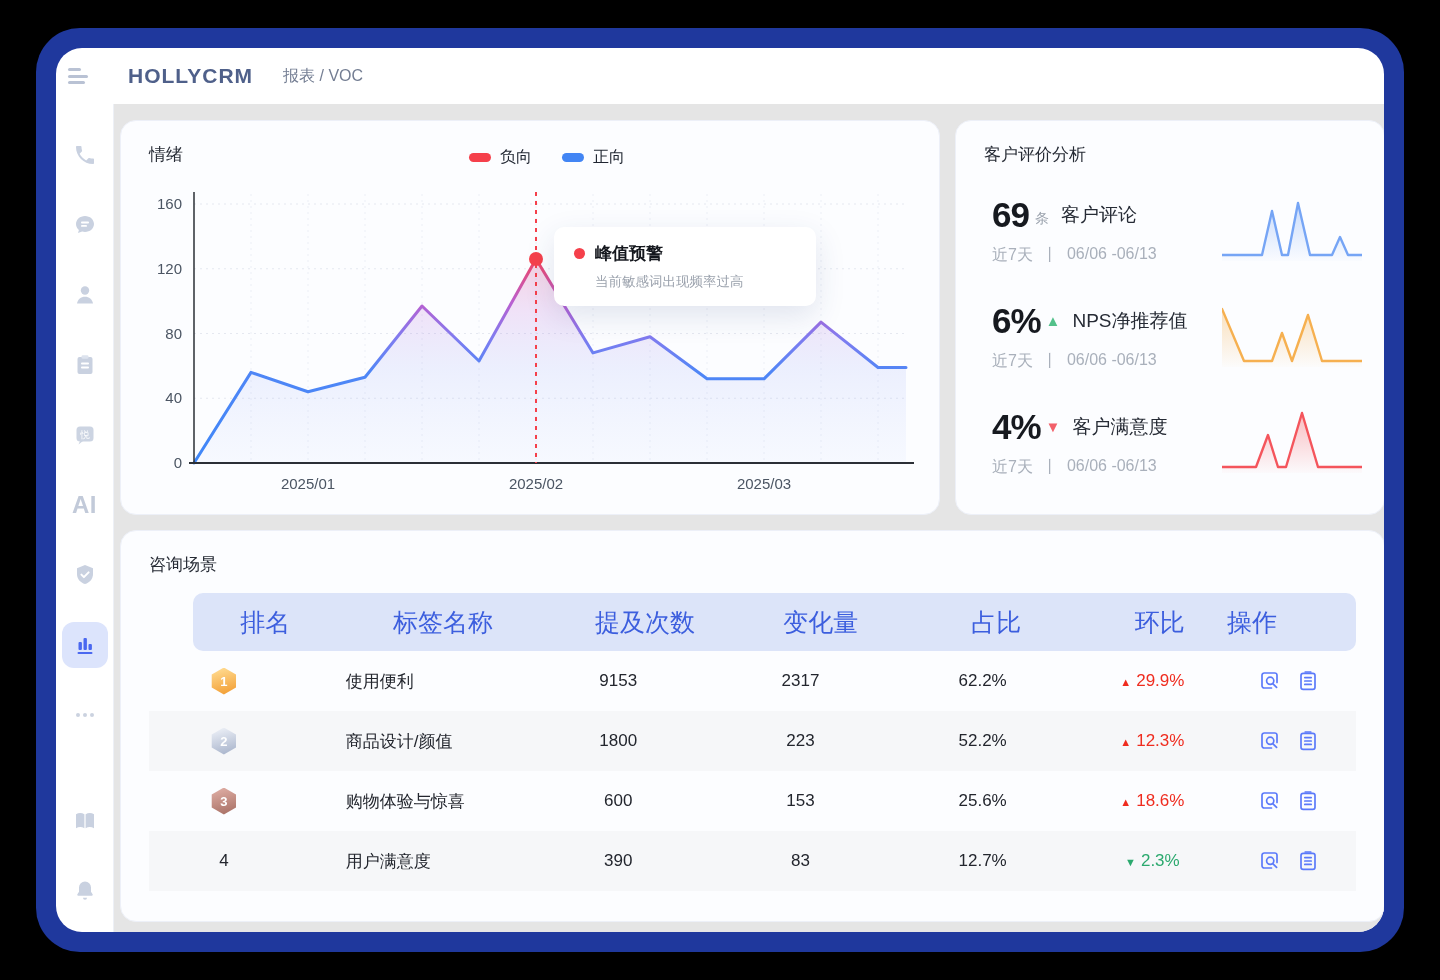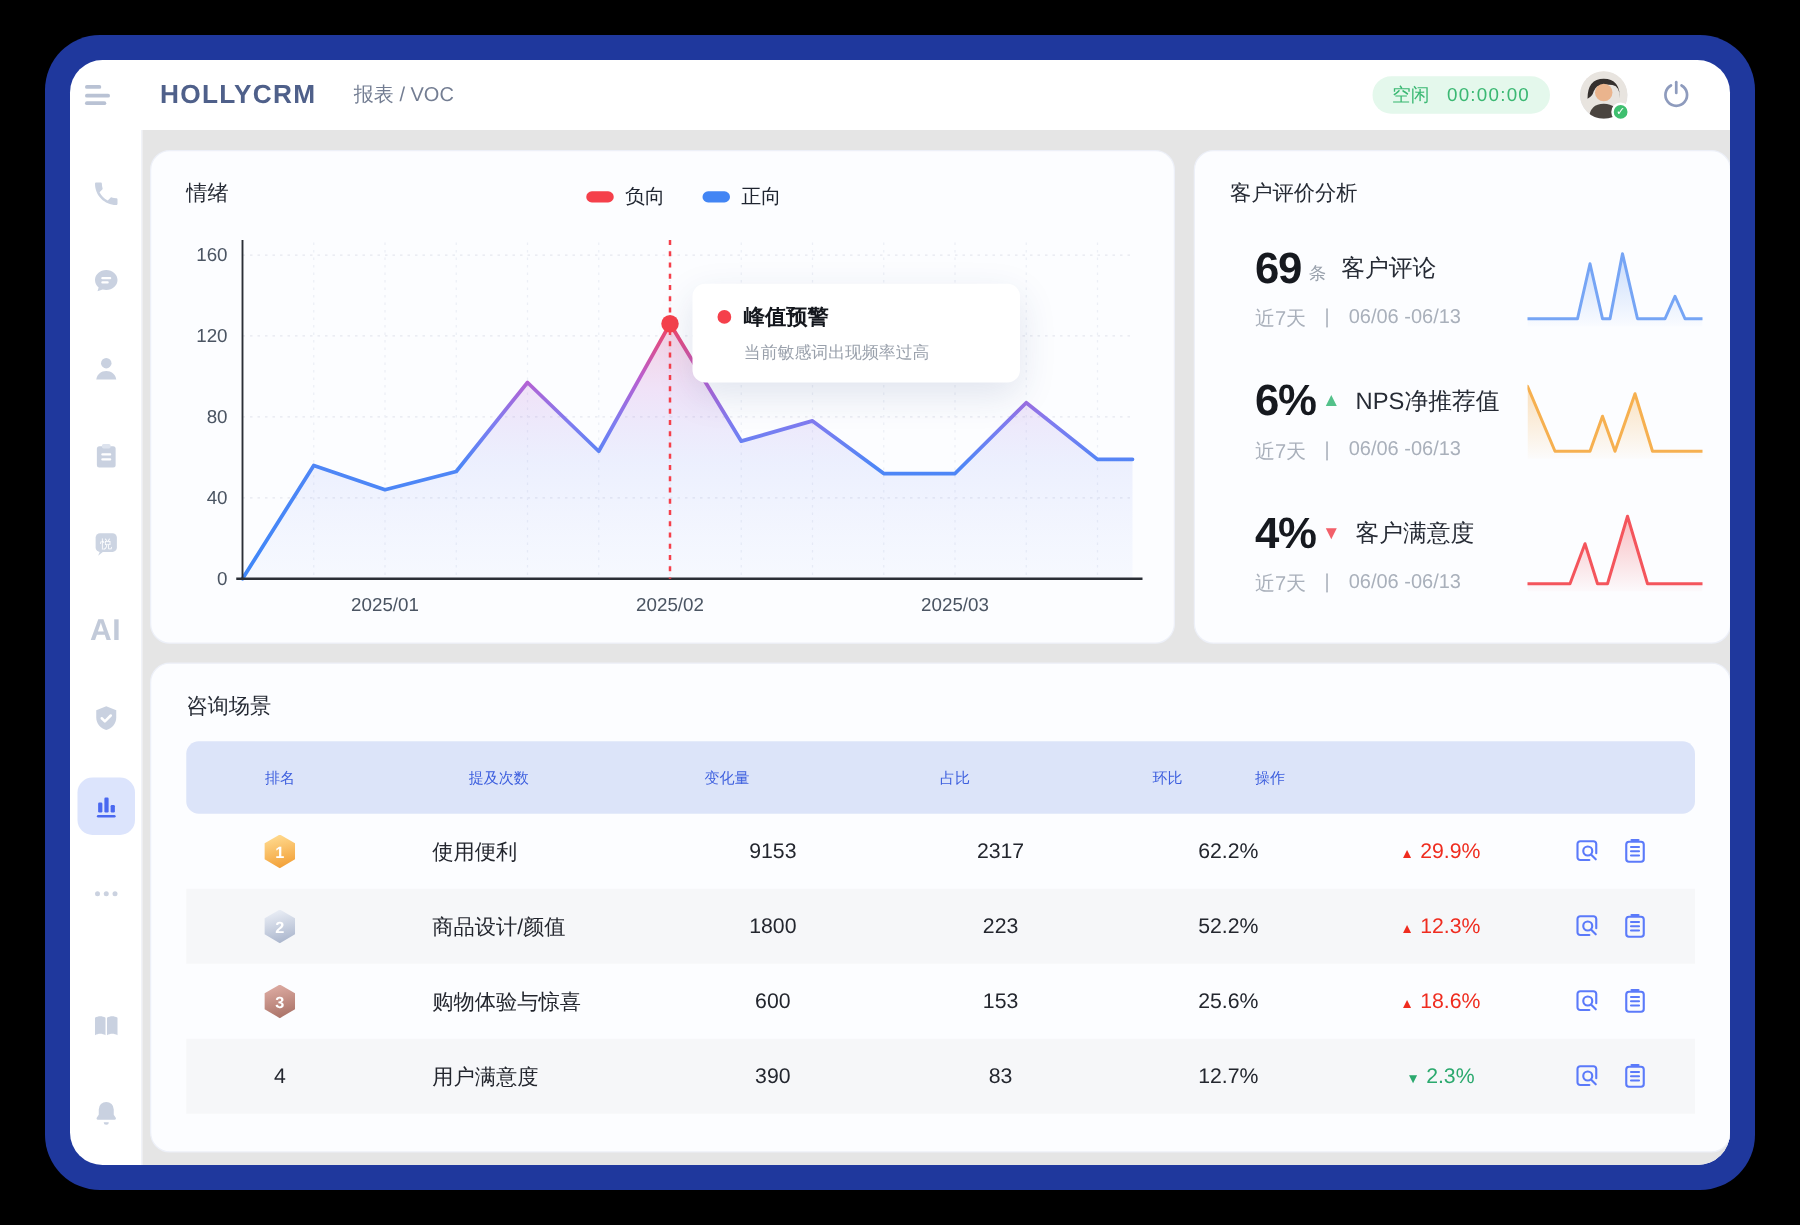--- a/index.html
+++ b/index.html
@@ -42,35 +42,35 @@
   
   .legend{position:absolute;left:348px;top:26px;display:flex;gap:30px;align-items:center;z-index:3;}
   .legend-item{display:flex;align-items:center;gap:9px;font-size:16px;color:#1f2530;}
   .legend-pill{width:22px;height:9px;border-radius:5px;}
   #sent-svg{position:absolute;inset:0;width:820px;height:395px;}
   .tooltip{position:absolute;left:433px;top:106px;width:262px;padding:15px 18px 15px 20px;background:#fff;border-radius:10px;box-shadow:0 10px 30px rgba(40,60,120,.13);z-index:4;}
   .tt-head{display:flex;align-items:center;gap:10px;font-size:17px;font-weight:700;color:#14171d;}
   .tt-dot{width:11px;height:11px;border-radius:50%;}
   .tt-desc{margin:8px 0 0 21px;font-size:13.5px;color:#9aa1ac;}
   
-  .stats-body{position:absolute;top:56px;left:16px;right:0;}
+  .stats-body{position:absolute;top:56px;left:4px;right:0;}
   .stat{display:flex;align-items:center;height:106px;padding:0 22px 0 32px;}
   .stat-info{flex:1;}
   .stat-line1{display:flex;align-items:center;}
   .stat-value{font-size:35px;font-weight:700;color:#16191f;letter-spacing:-1px;}
   .stat-unit{font-size:14px;color:#9aa2ad;align-self:flex-end;margin:0 0 7px 6px;}
   .stat-arrow{font-size:15px;margin-left:5px;}
   .arr-up{color:#53c18a;}
   .arr-down{color:#f2606a;}
   .stat-label{font-size:19px;color:#262b35;margin-left:12px;}
   .stat-period{margin-top:10px;font-size:16px;color:#a9b0bb;display:flex;gap:9px;}
   .spark{width:140px;height:66px;flex:none;}
   
   .tbl{position:absolute;left:28px;right:28px;top:62px;}
-  .thead{display:flex;height:58px;align-items:center;background:#dce4f9;border-radius:10px;color:#3c5ede;font-size:12px;}
+  .thead{display:flex;height:58px;align-items:center;background:#dce4f9;border-radius:10px;color:#3c5ede;font-size:25px;margin-left:44px;}
   .trow{display:flex;height:60px;align-items:center;font-size:17px;color:#23262e;}
   .trow.alt{background:#f6f7f9;}
   .c0{width:150px;text-align:center;}
   .c1{width:220px;text-align:center;}
   .c2{width:200px;text-align:center;}
   .c3{width:165px;text-align:center;}
   .c4{width:200px;text-align:center;}
   .c5{width:140px;text-align:center;}
   .c6{width:134px;text-align:left;}
   .td.c1{text-align:left;padding-left:47px;}
@@ -92,41 +92,20 @@
   <div class="panel">
 
     <div class="hdr">
       <span class="burger">
           <i></i>
           <i></i>
           <i></i>
         </span>
       <span class="brand">HOLLYCRM</span>
       <span class="crumb">报表 / VOC</span>
-      <div class="hdr-right">
-        <div class="pill">
-          <span>空闲</span>
-          <span class="t">00:00:00</span>
-        </div>
-        <div class="avatar">
-          <svg viewBox="0 0 38 38">
-            <circle cx="19" cy="19" r="19" fill="#e8e4df"></circle>
-            <path d="M6 22 Q6 6 19 6 Q32 6 32 22 Q32 12 26 11 Q13 9 11 16 Q10 20 6 22Z" fill="#35302e"></path>
-            <circle cx="19" cy="17" r="7" fill="#eab48d"></circle>
-            <path d="M7 38 Q8 26 19 26 Q30 26 31 38Z" fill="#4a443f"></path>
-          </svg>
-          <span class="av-badge">✓</span>
-        </div>
-        <span class="power">
-          <svg width="26" height="26" viewBox="0 0 24 24" fill="none" stroke="#8e9bbd" stroke-width="2" stroke-linecap="round">
-            <path d="M8.1 5a8 8 0 1 0 7.8 0"></path>
-              <line x1="12" y1="2.5" x2="12" y2="10.5"></line>
-          </svg>
-        </span>
-      </div>
     </div>
 
     <div class="body-row">
       <nav class="sidebar">
         <div class="s-item">
           <svg viewBox="0 0 24 24" fill="#c9d1e0">
               <path d="M6.62 10.79c1.44 2.83 3.76 5.15 6.59 6.59l2.2-2.2c.27-.27.67-.36 1.02-.24 1.12.37 2.33.57 3.57.57.55 0 1 .45 1 1V20c0 .55-.45 1-1 1-9.39 0-17-7.61-17-17 0-.55.45-1 1-1h3.5c.55 0 1 .45 1 1 0 1.25.2 2.45.57 3.57.11.35.03.74-.25 1.02l-2.2 2.2z"></path>
             </svg>
         </div>
         <div class="s-item">
@@ -354,20 +333,21 @@
                 </svg>
             </div>
           </div>
         </section>
 
         <section class="card table-card">
           <span class="card-title">咨询场景</span>
           <div class="tbl">
             <div class="thead">
               <span class="c0">排名</span>
+              <span class="c1">标签名称</span>
               <span class="c2">提及次数</span>
               <span class="c3">变化量</span>
               <span class="c4">占比</span>
               <span class="c5">环比</span>
               <span class="c6">操作</span>
             </div>
             <div id="tbody">
                 <div class="trow">
                   <span class="c0"><span class="medal gold">1</span></span>
                   <span class="td c1">使用便利</span>

